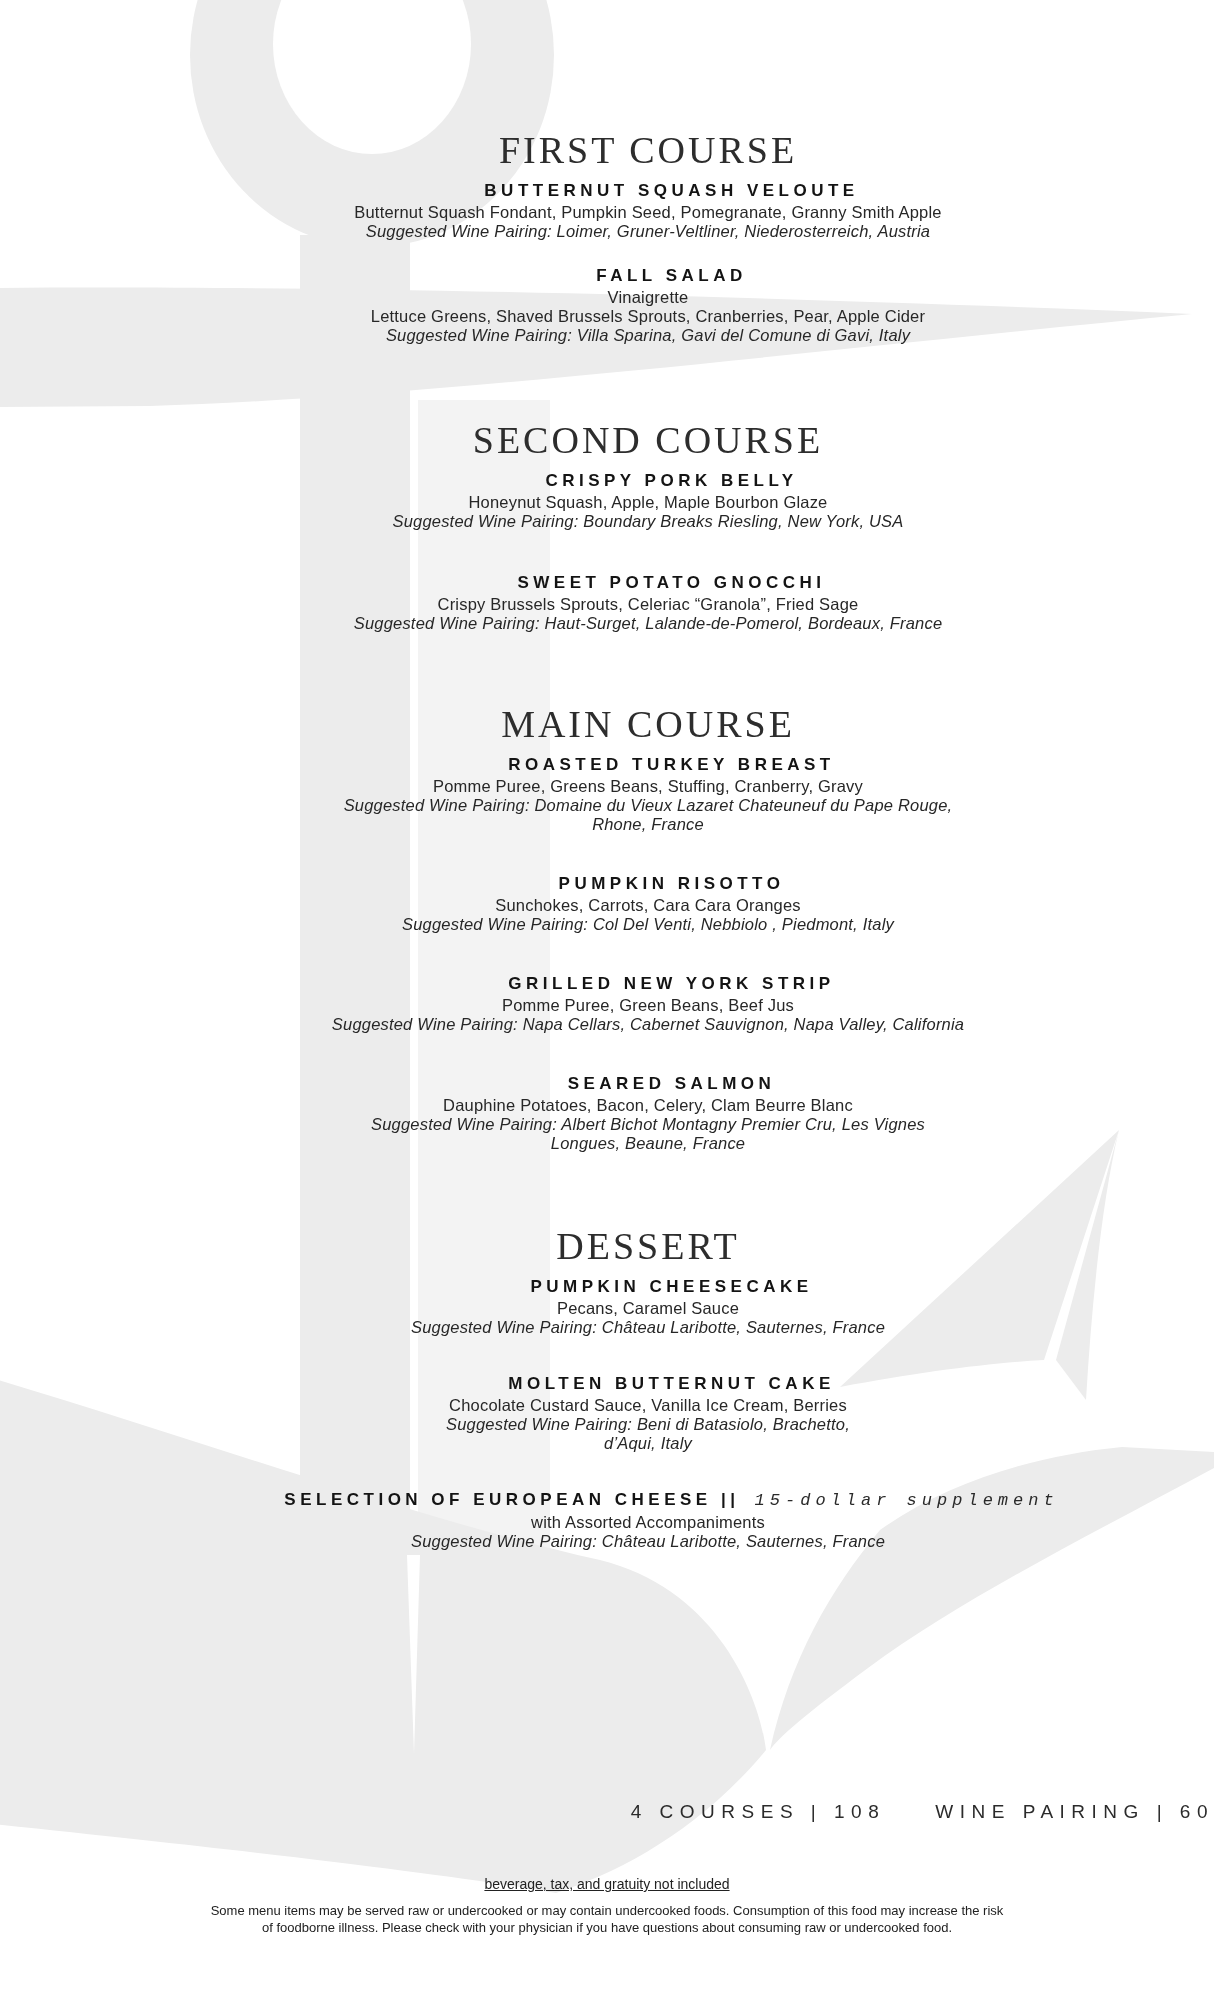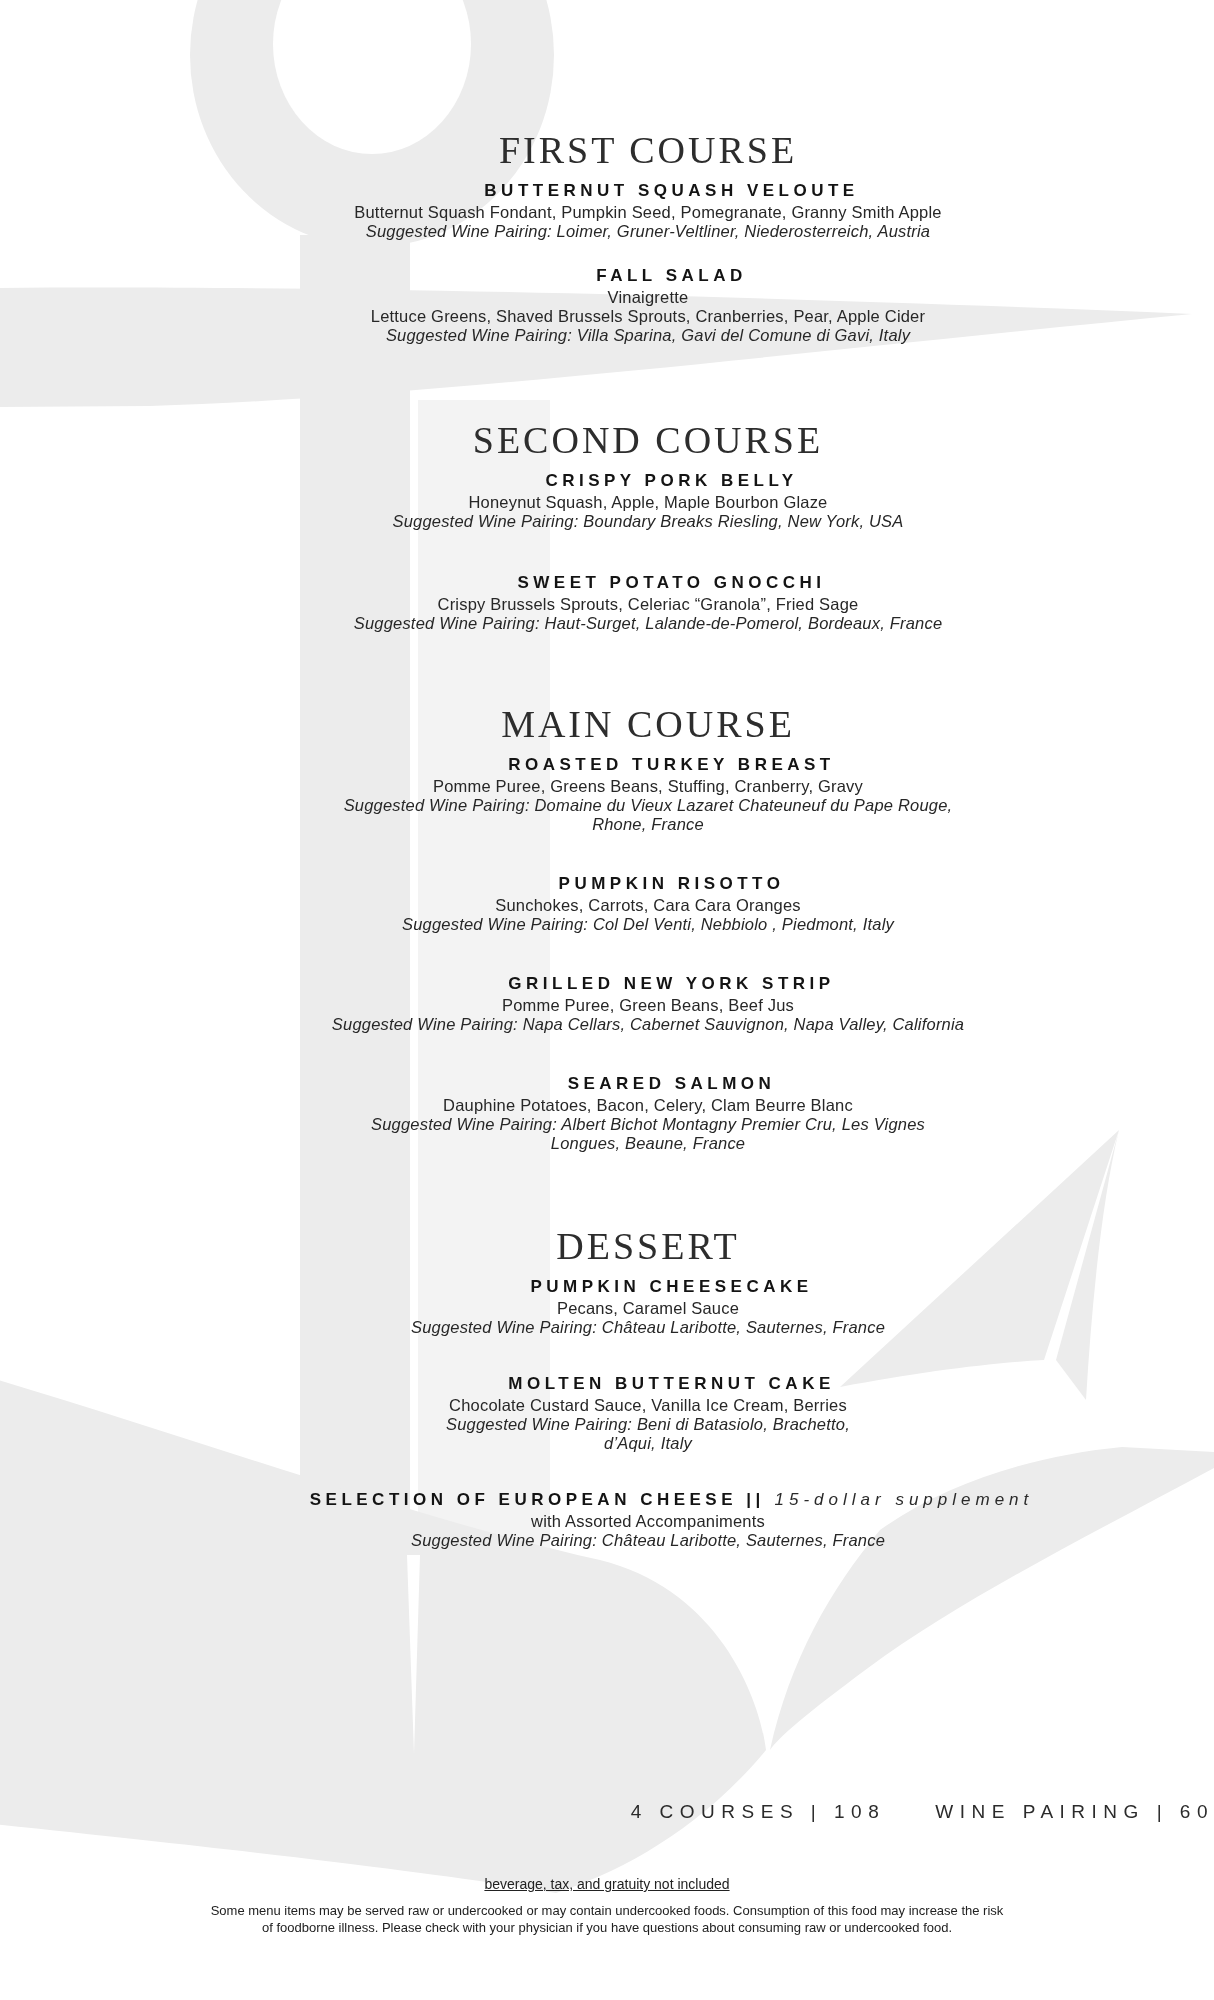--- a/index.html
+++ b/index.html
@@ -36,20 +36,21 @@
     letter-spacing:4.5px;
     color:#141414;
     padding-left:47px;
   }
   .supplement{
     font-weight:400;
     font-style:italic;
     font-size:17px;
     letter-spacing:5px;
     color:#2a2a2a;
+    font-family:Liberation Mono, monospace;
   }
   .line{
     font-size:16.5px;line-height:19px;
     color:#272727;
     letter-spacing:0.2px;
   }
   .pairing{font-style:italic;}
   
   .s1{top:130px;}
   .s2{top:420px;}

